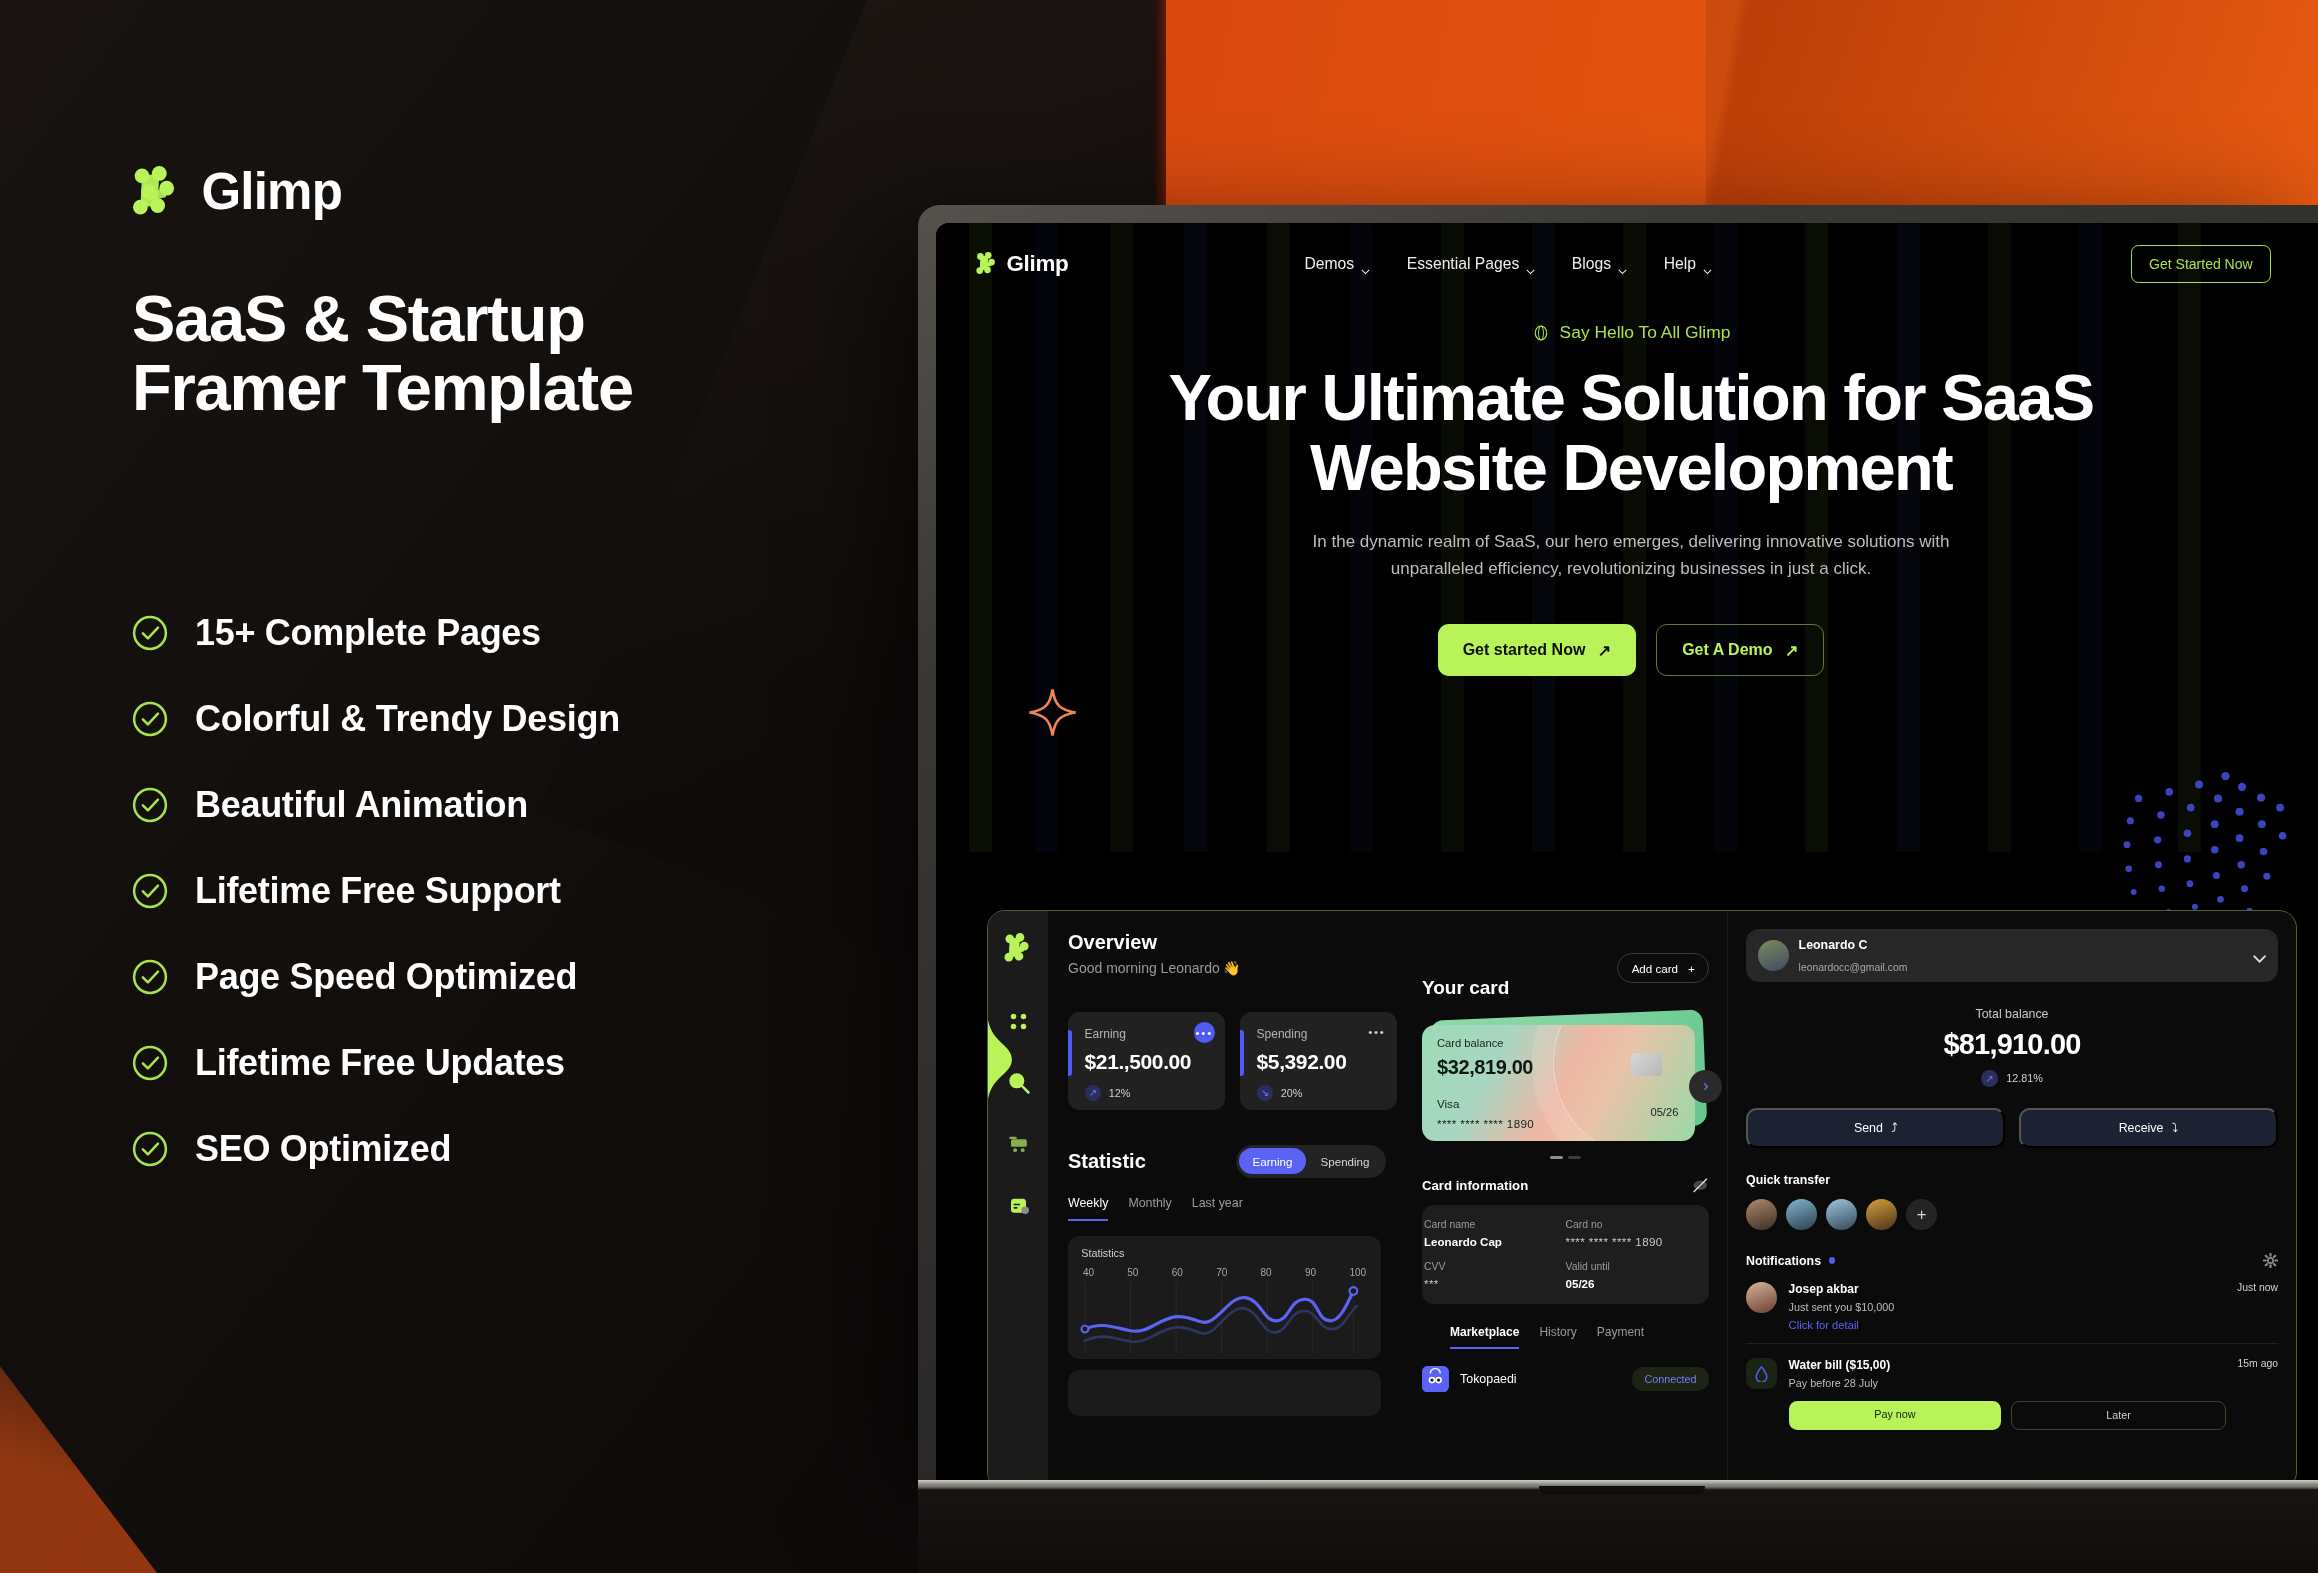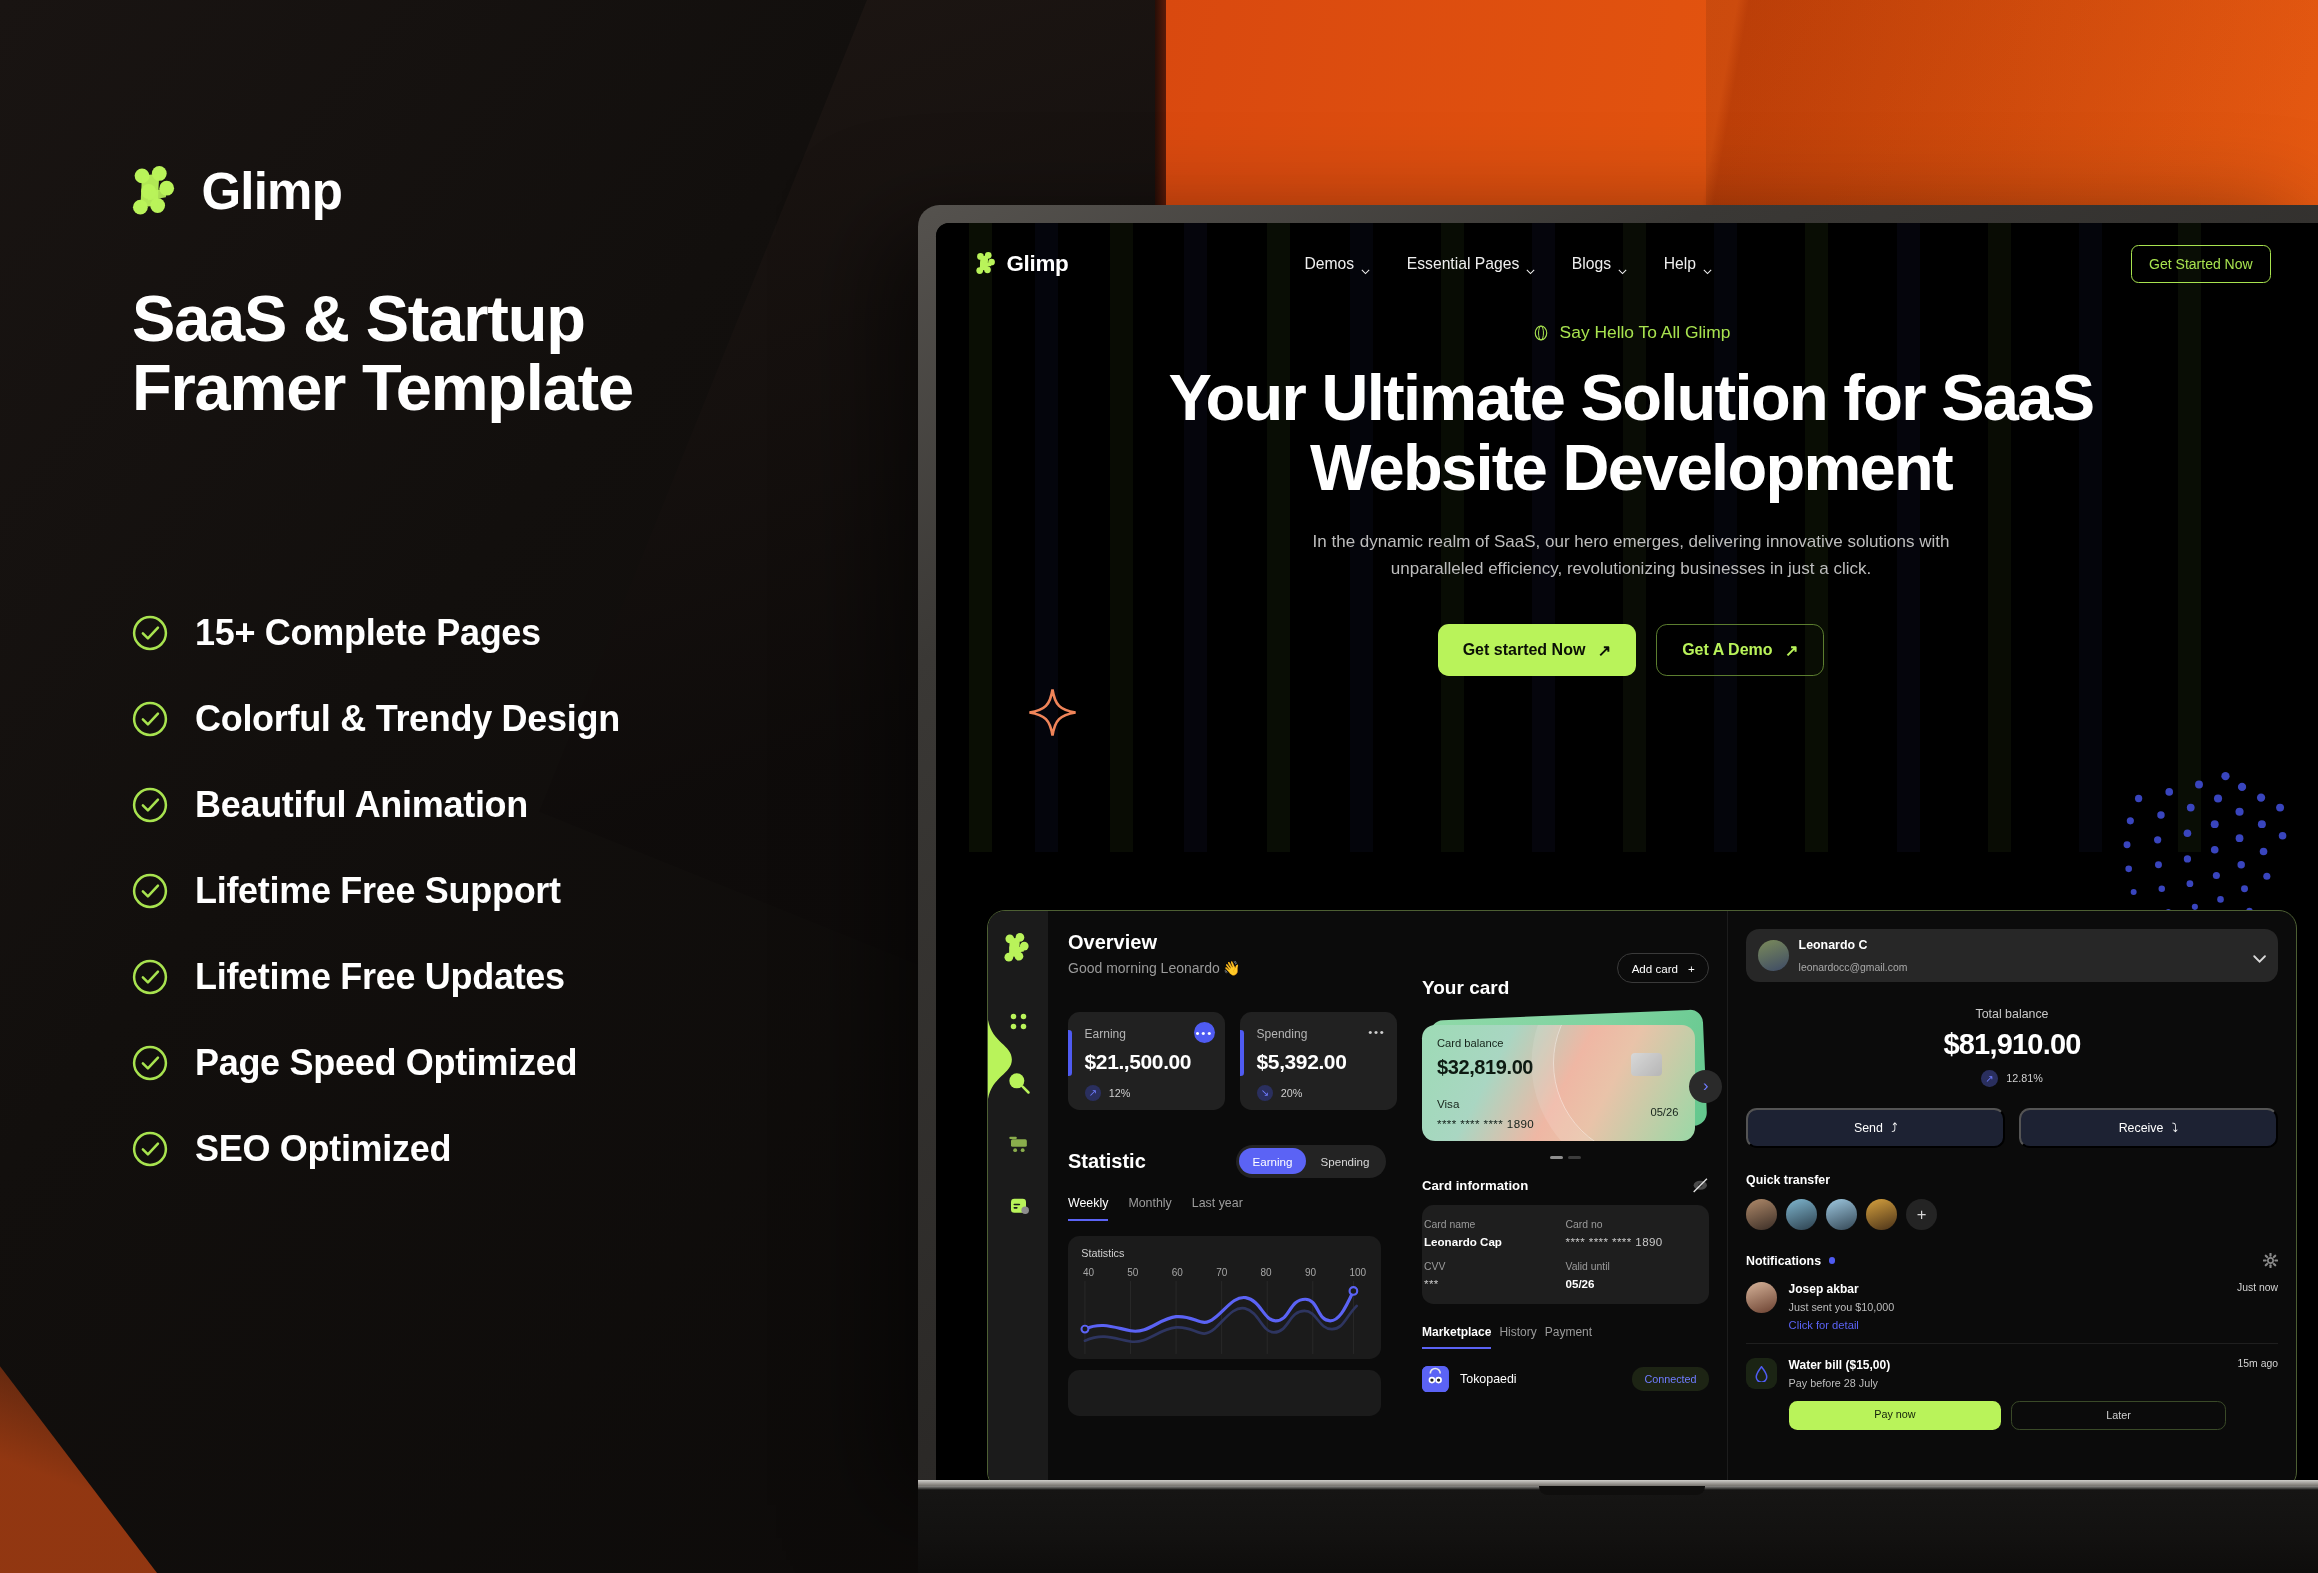--- a/index.html
+++ b/index.html
@@ -256,21 +256,21 @@
 
   .ci-head { display: flex; align-items: center; margin-top: 18px; }
   .ci-title { color: #fff; font-size: 13.2px; font-weight: 600; }
   .eye-ico { margin-left: auto; width: 16.6px; height: 16.6px; }
   .ci-box { margin-top: 11.6px; background: #1e1e1e; border-radius: 11.6px; padding: 14px 2px; display: flex; flex-wrap: wrap; }
   .ci-cell { width: 50%; margin-bottom: 12.4px; }
   .ci-cell:nth-child(n+3) { margin-bottom: 0; }
   .ci-k { color: #9a9a9a; font-size: 10.4px; }
   .ci-v { color: #fff; font-size: 11.6px; font-weight: 700; margin-top: 5px; }
   .ci-v.dim { color: #c8c8c8; font-weight: 400; letter-spacing: 0.4px; }
-  .mk-tabs { display: flex; gap: 8px; margin-top: 21.5px; }
+  .mk-tabs { display: flex; gap: 20px; margin-top: 21.5px; margin-left: 28px; }
   .mk-tab { color: #9a9a9a; font-size: 12px; padding-bottom: 8.3px; }
   .mk-tab.on { color: #fff; font-weight: 700; border-bottom: 2.1px solid #5b63f5; }
   .mk-row { display: flex; align-items: center; gap: 11.6px; margin-top: 16.6px; }
   .mk-logo { width: 26.5px; height: 26.5px; border-radius: 5.8px; background: #4f5bf2; position: relative; }
   .mk-name { color: #fff; font-size: 12.4px; }
   .mk-status {
     margin-left: auto; background: #1d2414; color: #6f7cff; font-size: 10.8px;
     padding: 5.8px 12.4px; border-radius: 11.6px;
   }
 
@@ -388,30 +388,30 @@
         </span>
         <span class="feature-label">Lifetime Free Support</span>
       </div>
       <div class="feature">
         <span class="check">
           <svg viewBox="0 0 43 43" width="36" height="36">
               <circle cx="21.5" cy="21.5" r="19" fill="none" stroke="#a8e34f" stroke-width="3"></circle>
               <path d="M13 22 l6 6 l12 -13" fill="none" stroke="#a8e34f" stroke-width="3" stroke-linecap="round" stroke-linejoin="round"></path>
             </svg>
         </span>
-        <span class="feature-label">Lifetime Free Updates</span>
+        <span class="feature-label">Page Speed Optimized</span>
       </div>
       <div class="feature">
         <span class="check">
           <svg viewBox="0 0 43 43" width="36" height="36">
               <circle cx="21.5" cy="21.5" r="19" fill="none" stroke="#a8e34f" stroke-width="3"></circle>
               <path d="M13 22 l6 6 l12 -13" fill="none" stroke="#a8e34f" stroke-width="3" stroke-linecap="round" stroke-linejoin="round"></path>
             </svg>
         </span>
-        <span class="feature-label">Page Speed Optimized</span>
+        <span class="feature-label">Lifetime Free Updates</span>
       </div>
       <div class="feature">
         <span class="check">
           <svg viewBox="0 0 43 43" width="36" height="36">
               <circle cx="21.5" cy="21.5" r="19" fill="none" stroke="#a8e34f" stroke-width="3"></circle>
               <path d="M13 22 l6 6 l12 -13" fill="none" stroke="#a8e34f" stroke-width="3" stroke-linecap="round" stroke-linejoin="round"></path>
             </svg>
         </span>
         <span class="feature-label">SEO Optimized</span>
       </div>

